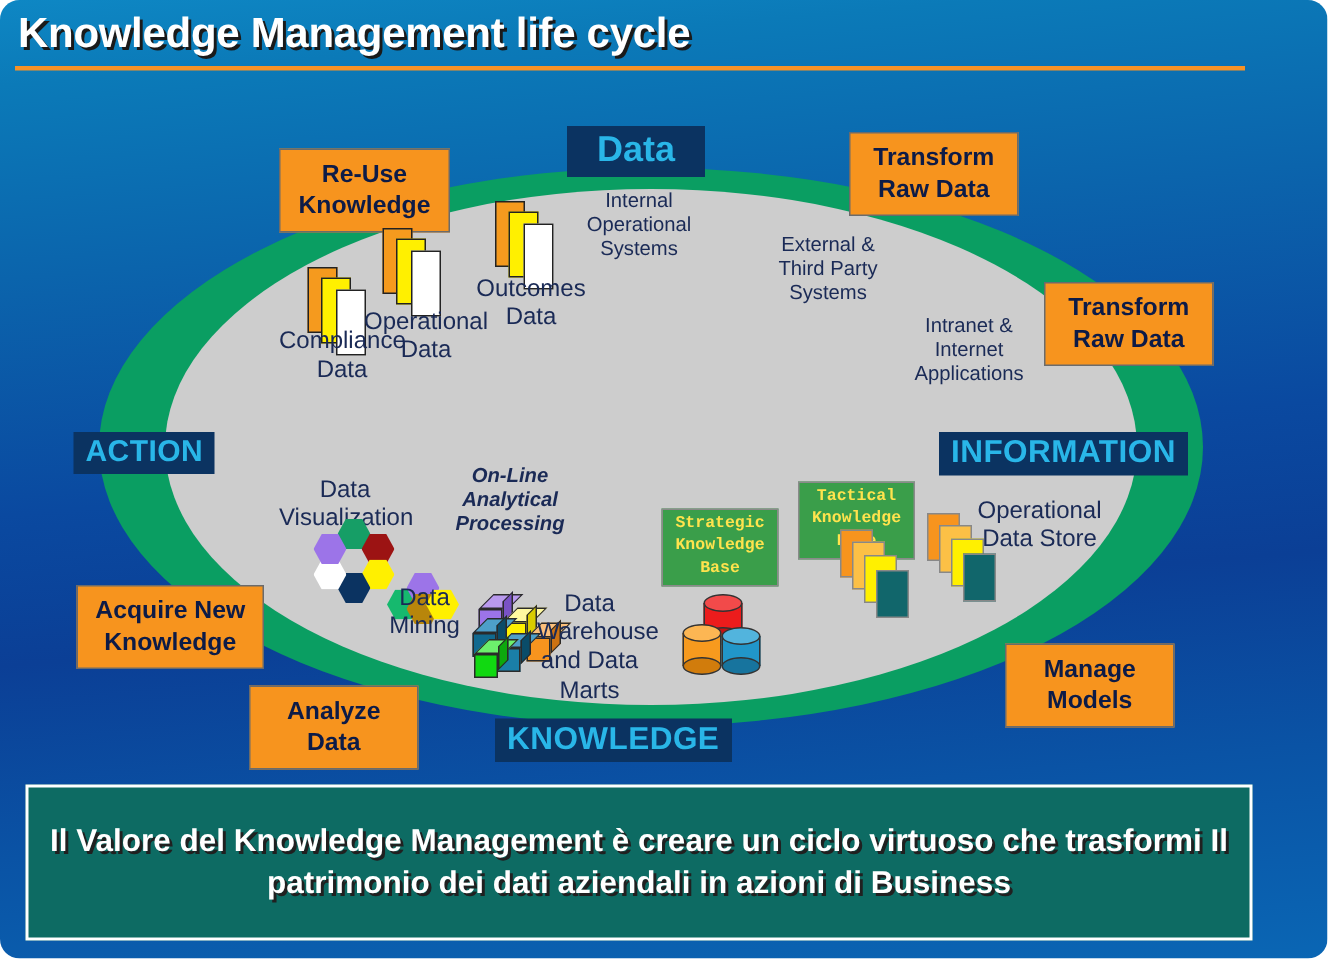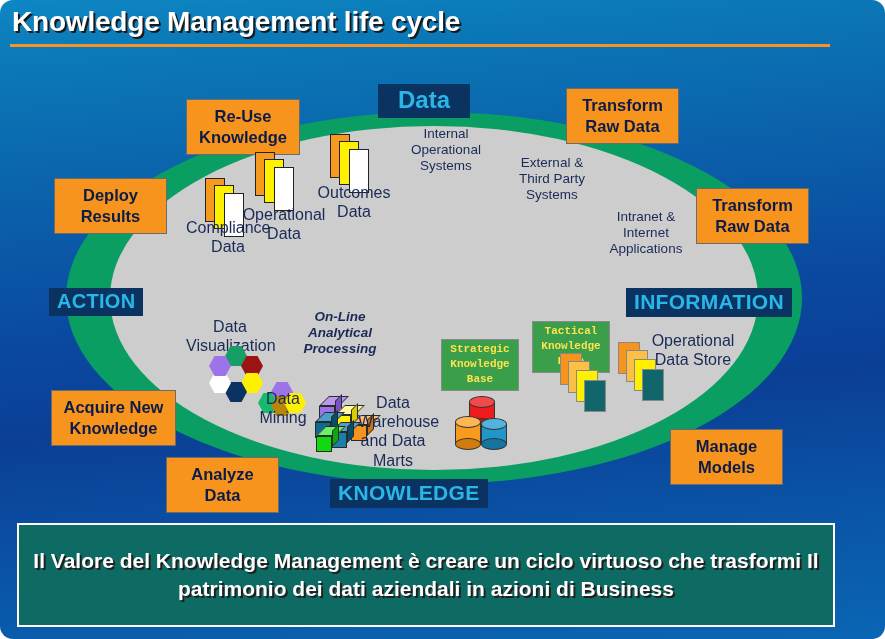--- a/index.html
+++ b/index.html
@@ -210,24 +210,20 @@
   <div class="orange-box" style="left:186px; top:99px; width:114px; height:56px;">
     <span style="white-space:pre-line">Re-Use
 Knowledge</span>
   </div>
 
   <div class="orange-box" style="left:566px; top:88px; width:113px; height:56px;">
     <span style="white-space:pre-line">Transform
 Raw Data</span>
   </div>
 
-  <div class="orange-box" style="left:54px; top:178px; width:113px; height:56px;">
-    <span style="white-space:pre-line">Deploy
-Results</span>
-  </div>
 
   <div class="orange-box" style="left:696px; top:188px; width:113px; height:56px;">
     <span style="white-space:pre-line">Transform
 Raw Data</span>
   </div>
 
   <div class="orange-box" style="left:51px; top:390px; width:125px; height:56px;">
     <span style="white-space:pre-line">Acquire New
 Knowledge</span>
   </div>
@@ -259,21 +255,21 @@
 Data</div>
 
   <div class="doc-stack" style="left:330px; top:134px;">
     <i class="s1"></i>
       <i class="s2"></i>
       <i class="s3"></i>
   </div>
   <div class="diag-label tiny" style="left:312px; top:183px; width:84px;">Outcomes
 Data</div>
 
-  <div class="diag-label" style="left:396px; top:126px; width:100px;text-align:center;">Internal
+  <div class="diag-label" style="left:376px; top:126px; width:100px;text-align:center;">Internal
 Operational
 Systems</div>
 
   <div class="diag-label" style="left:502px; top:155px; width:100px;">External &amp;
 Third Party
 Systems</div>
 
   <div class="diag-label" style="left:596px; top:209px; width:100px;">Intranet &amp;
 Internet
 Applications</div>

